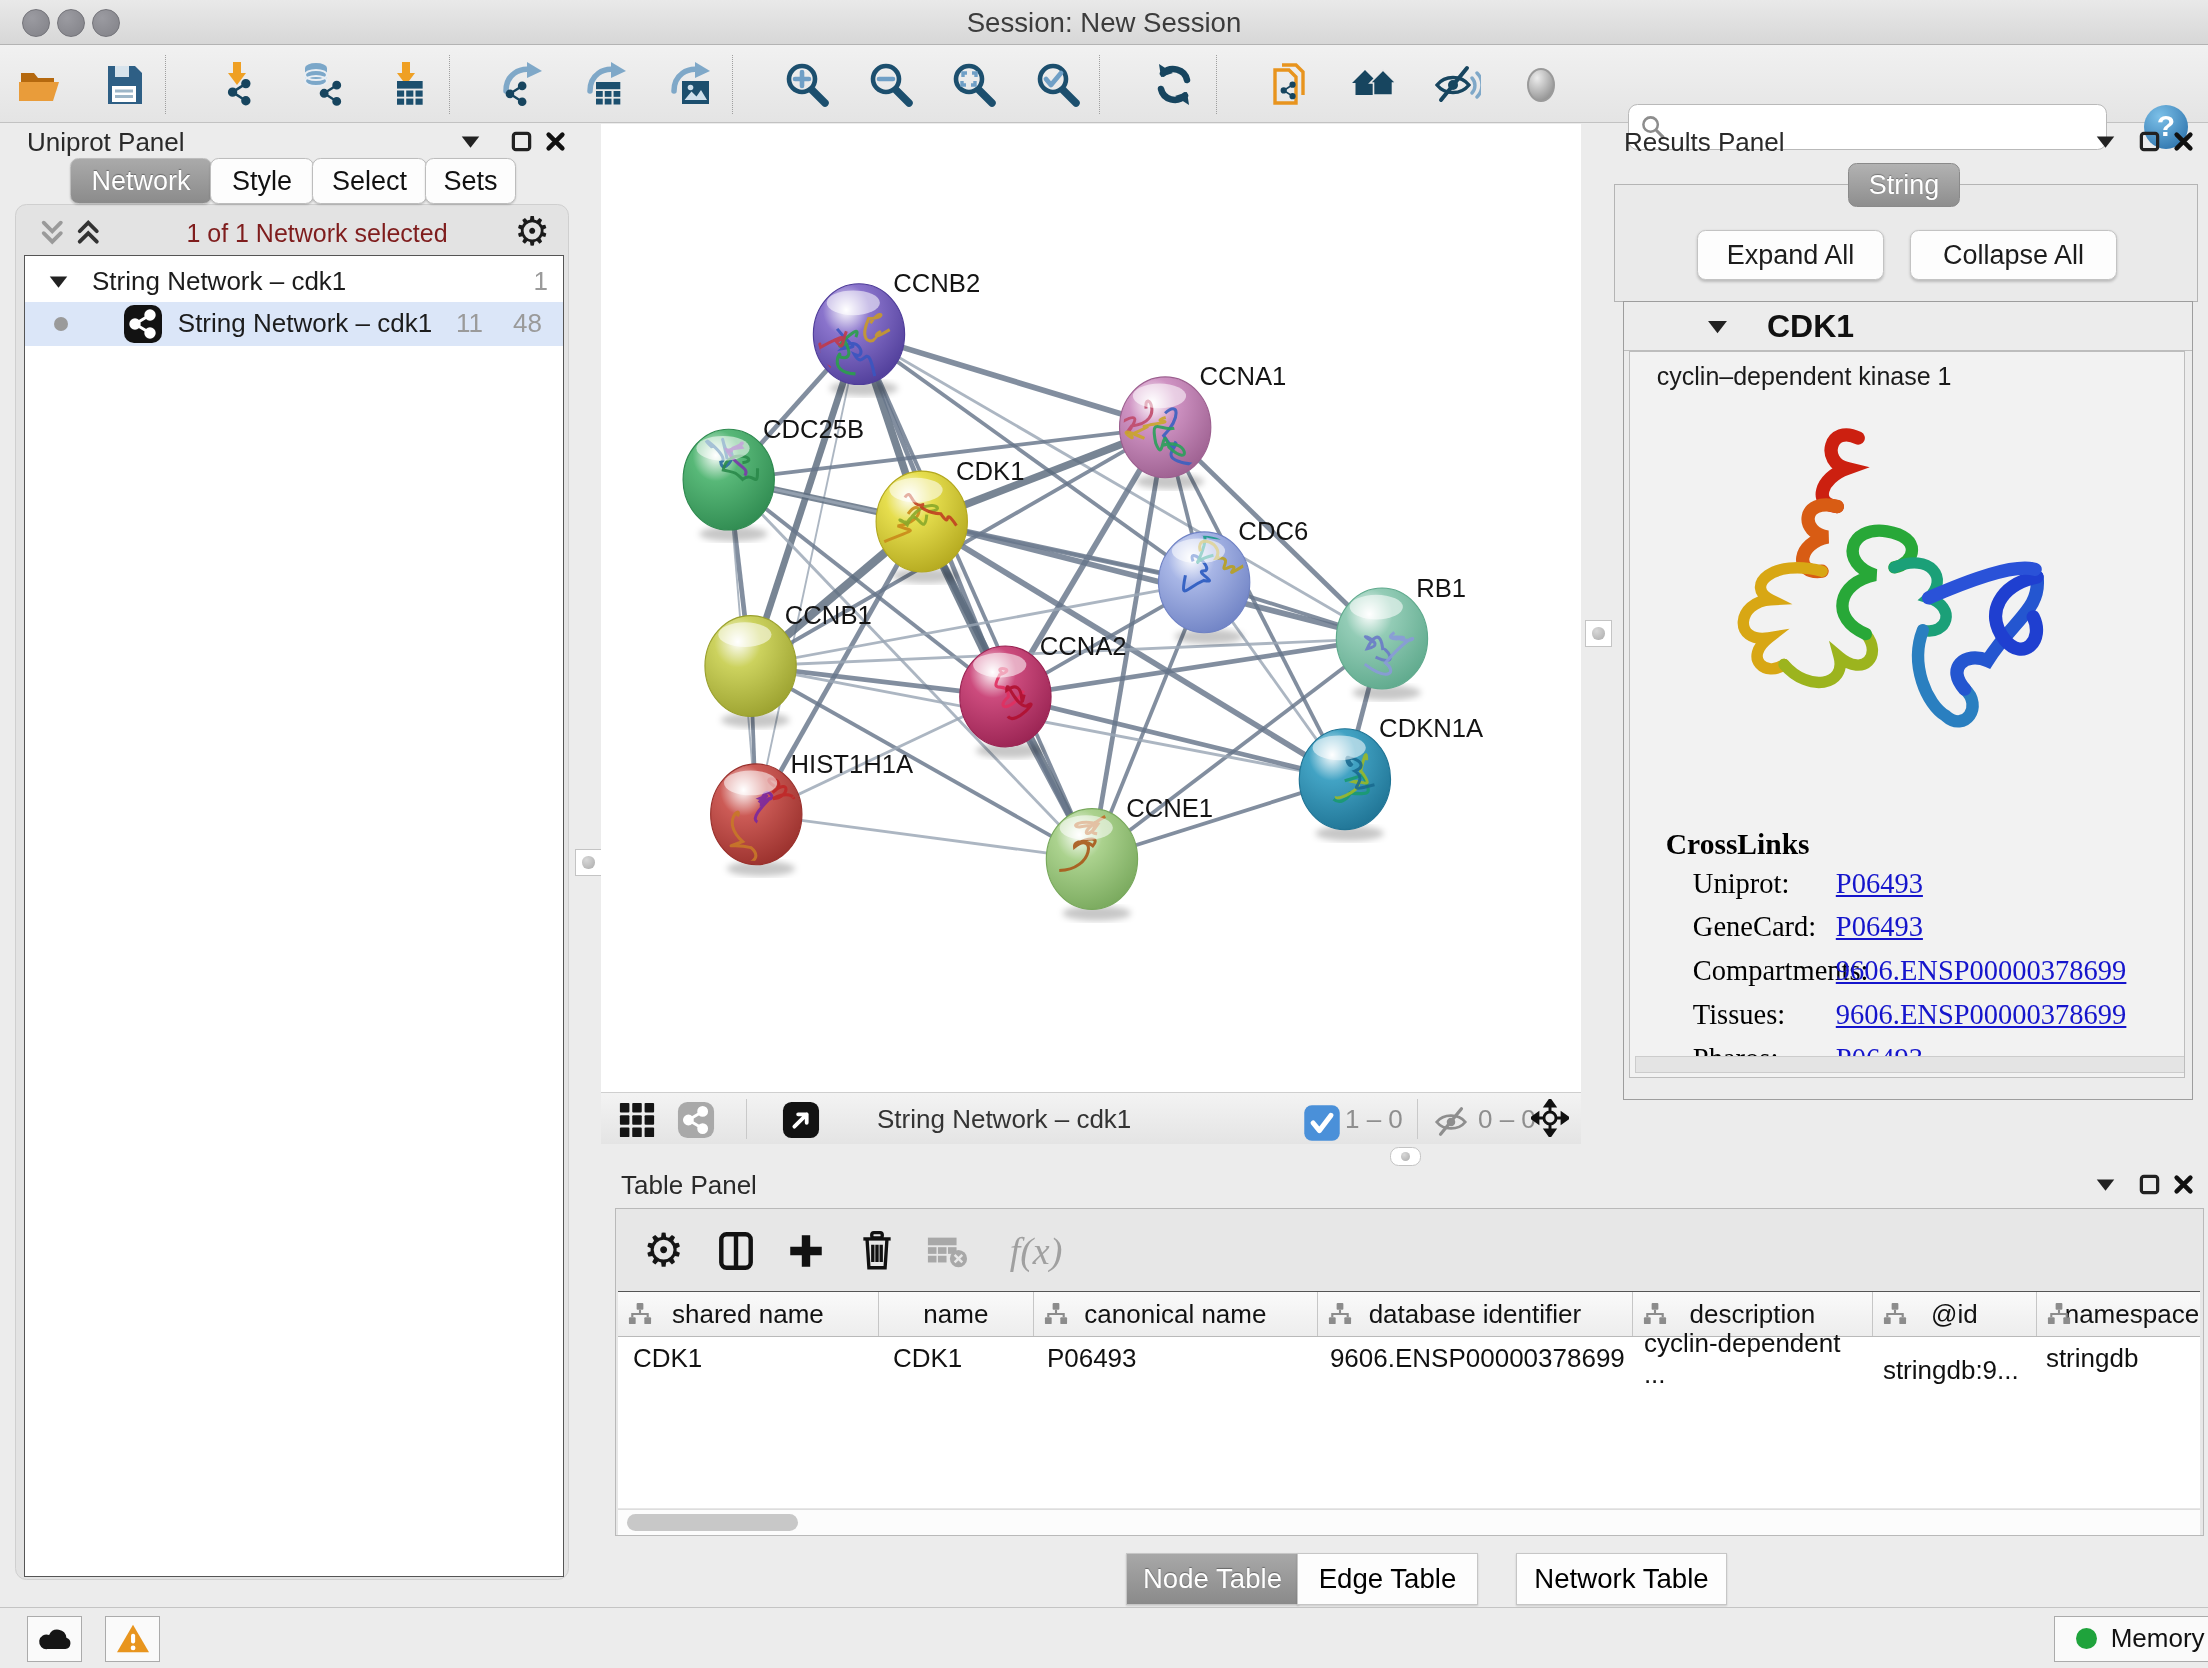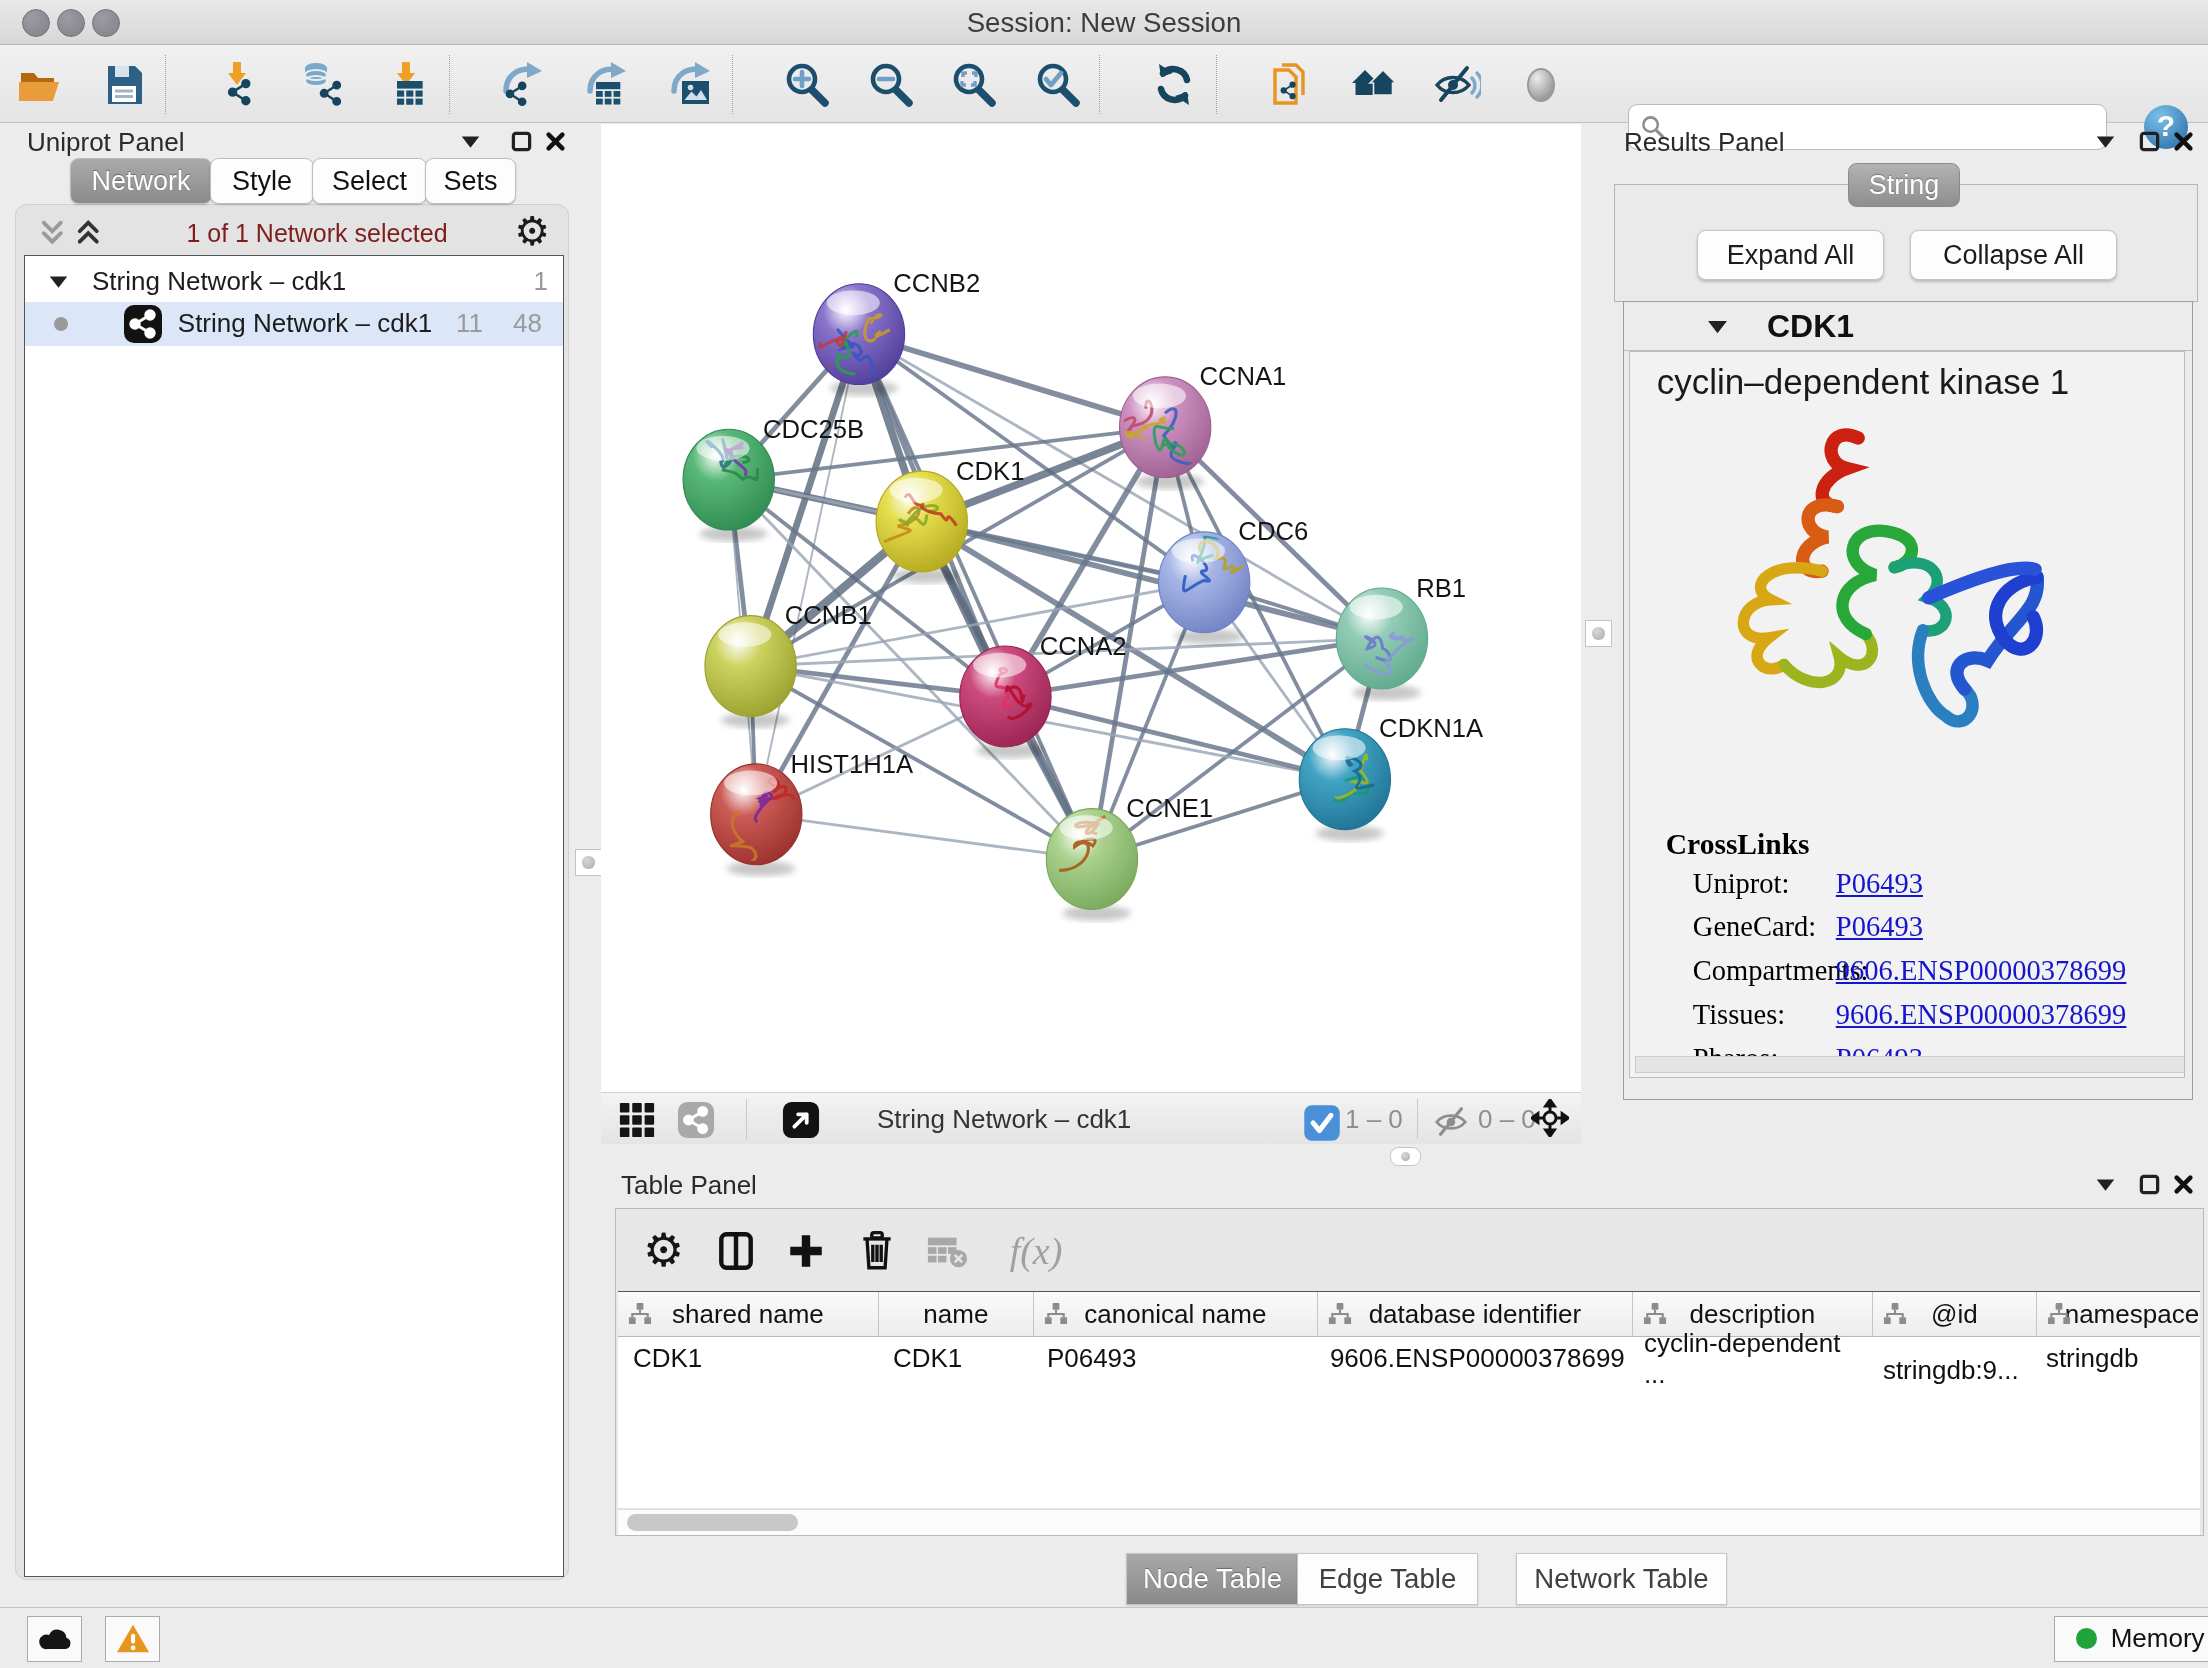--- a/index.html
+++ b/index.html
@@ -83,21 +83,21 @@
     border:1.9px solid #b4b4b4;}
   .rp-btn{position:absolute;top:45px;height:48px;background:#fdfdfd;border:1px solid #c3c3c3;
     border-radius:8.6px;display:flex;align-items:center;justify-content:center;font-size:27px;
     box-shadow:0 1.9px 2.9px rgba(0,0,0,.2);}
   #rp-card{left:1623px;top:301px;width:568px;height:797px;background:#ececec;border:1.9px solid #9d9d9d;}
   #rp-card-head{position:absolute;left:0;top:0;width:100%;height:48px;border-bottom:1px solid #bdbdbd;}
   #rp-card-tri{position:absolute;left:80px;top:11.4px;}
   #rp-prot-name{position:absolute;left:143px;top:5.7px;font-size:32px;font-weight:bold;color:#111;}
   #rp-card-body{position:absolute;left:4.8px;top:49px;width:554px;height:725px;background:#f2f2f2;
     border:1px solid #bdbdbd;overflow:hidden;}
-  #rp-desc{position:absolute;left:27px;top:9.5px;font-size:35px;color:#1a1a1a;}
+  #rp-desc{position:absolute;left:27px;top:9.5px;font-size:25px;color:#1a1a1a;}
   #rp-structure{position:absolute;left:57px;top:67px;width:409px;height:352px;}
   #rp-xl-title{position:absolute;left:36px;top:476px;font-family:"Liberation Serif",serif;
     font-weight:bold;font-size:29.5px;color:#000;}
   .xl-row{position:absolute;left:63px;width:476px;height:44px;font-family:"Liberation Serif",serif;
     font-size:28.5px;}
   .xl-label{position:absolute;left:0;color:#000;}
   .xl-link{position:absolute;left:143px;color:#1515cc;text-decoration:underline;}
   #rp-card-scroll{position:absolute;left:4.8px;bottom:3.8px;width:554px;height:15px;background:#e4e4e4;
     border:1px solid #cccccc;}
 
@@ -118,21 +118,21 @@
     border-right:1px solid #c6c6c6;font-size:26px;color:#111;}
   .th svg{position:absolute;left:9.5px;width:26px;height:26px;}
   #tp-row{position:absolute;left:0;top:45px;height:43px;width:1902px;display:flex;}
   .td{height:43px;display:flex;align-items:center;padding-left:15px;box-sizing:border-box;
     font-size:26px;color:#111;}
   #tp-hscroll{position:absolute;left:1.9px;top:300px;width:1582px;height:25px;background:#fcfcfc;
     border-top:1px solid #ddd;}
   #tp-hthumb{position:absolute;left:9.5px;top:3.8px;width:171px;height:17px;border-radius:8.6px;
     background:#c8c8c8;}
   .bt-tab{position:absolute;top:1553px;height:50px;background:#fdfdfd;border:1px solid #c6c6c6;
-    display:flex;align-items:center;justify-content:center;font-size:27.6px;color:#404040;
+    display:flex;align-items:center;justify-content:center;font-size:27.6px;color:#000000;
     box-shadow:0 1px 1.9px rgba(0,0,0,.15);}
   .bt-tab.sel{background:linear-gradient(#a8a8a8,#8a8a8a);color:#fff;
     text-shadow:0 -1px 1px rgba(0,0,0,.35);}
 
   
   #statusbar{left:0;top:1607px;width:2208px;height:61px;background:#ececec;
     border-top:1.9px solid #c4c4c4;}
   .sb-btn{position:absolute;top:7.6px;height:44px;background:#fafafa;border:1.9px solid #ababab;
     display:flex;align-items:center;justify-content:center;}
   #sb-cloud{left:27px;width:53px;} #sb-warn{left:105px;width:53px;}

